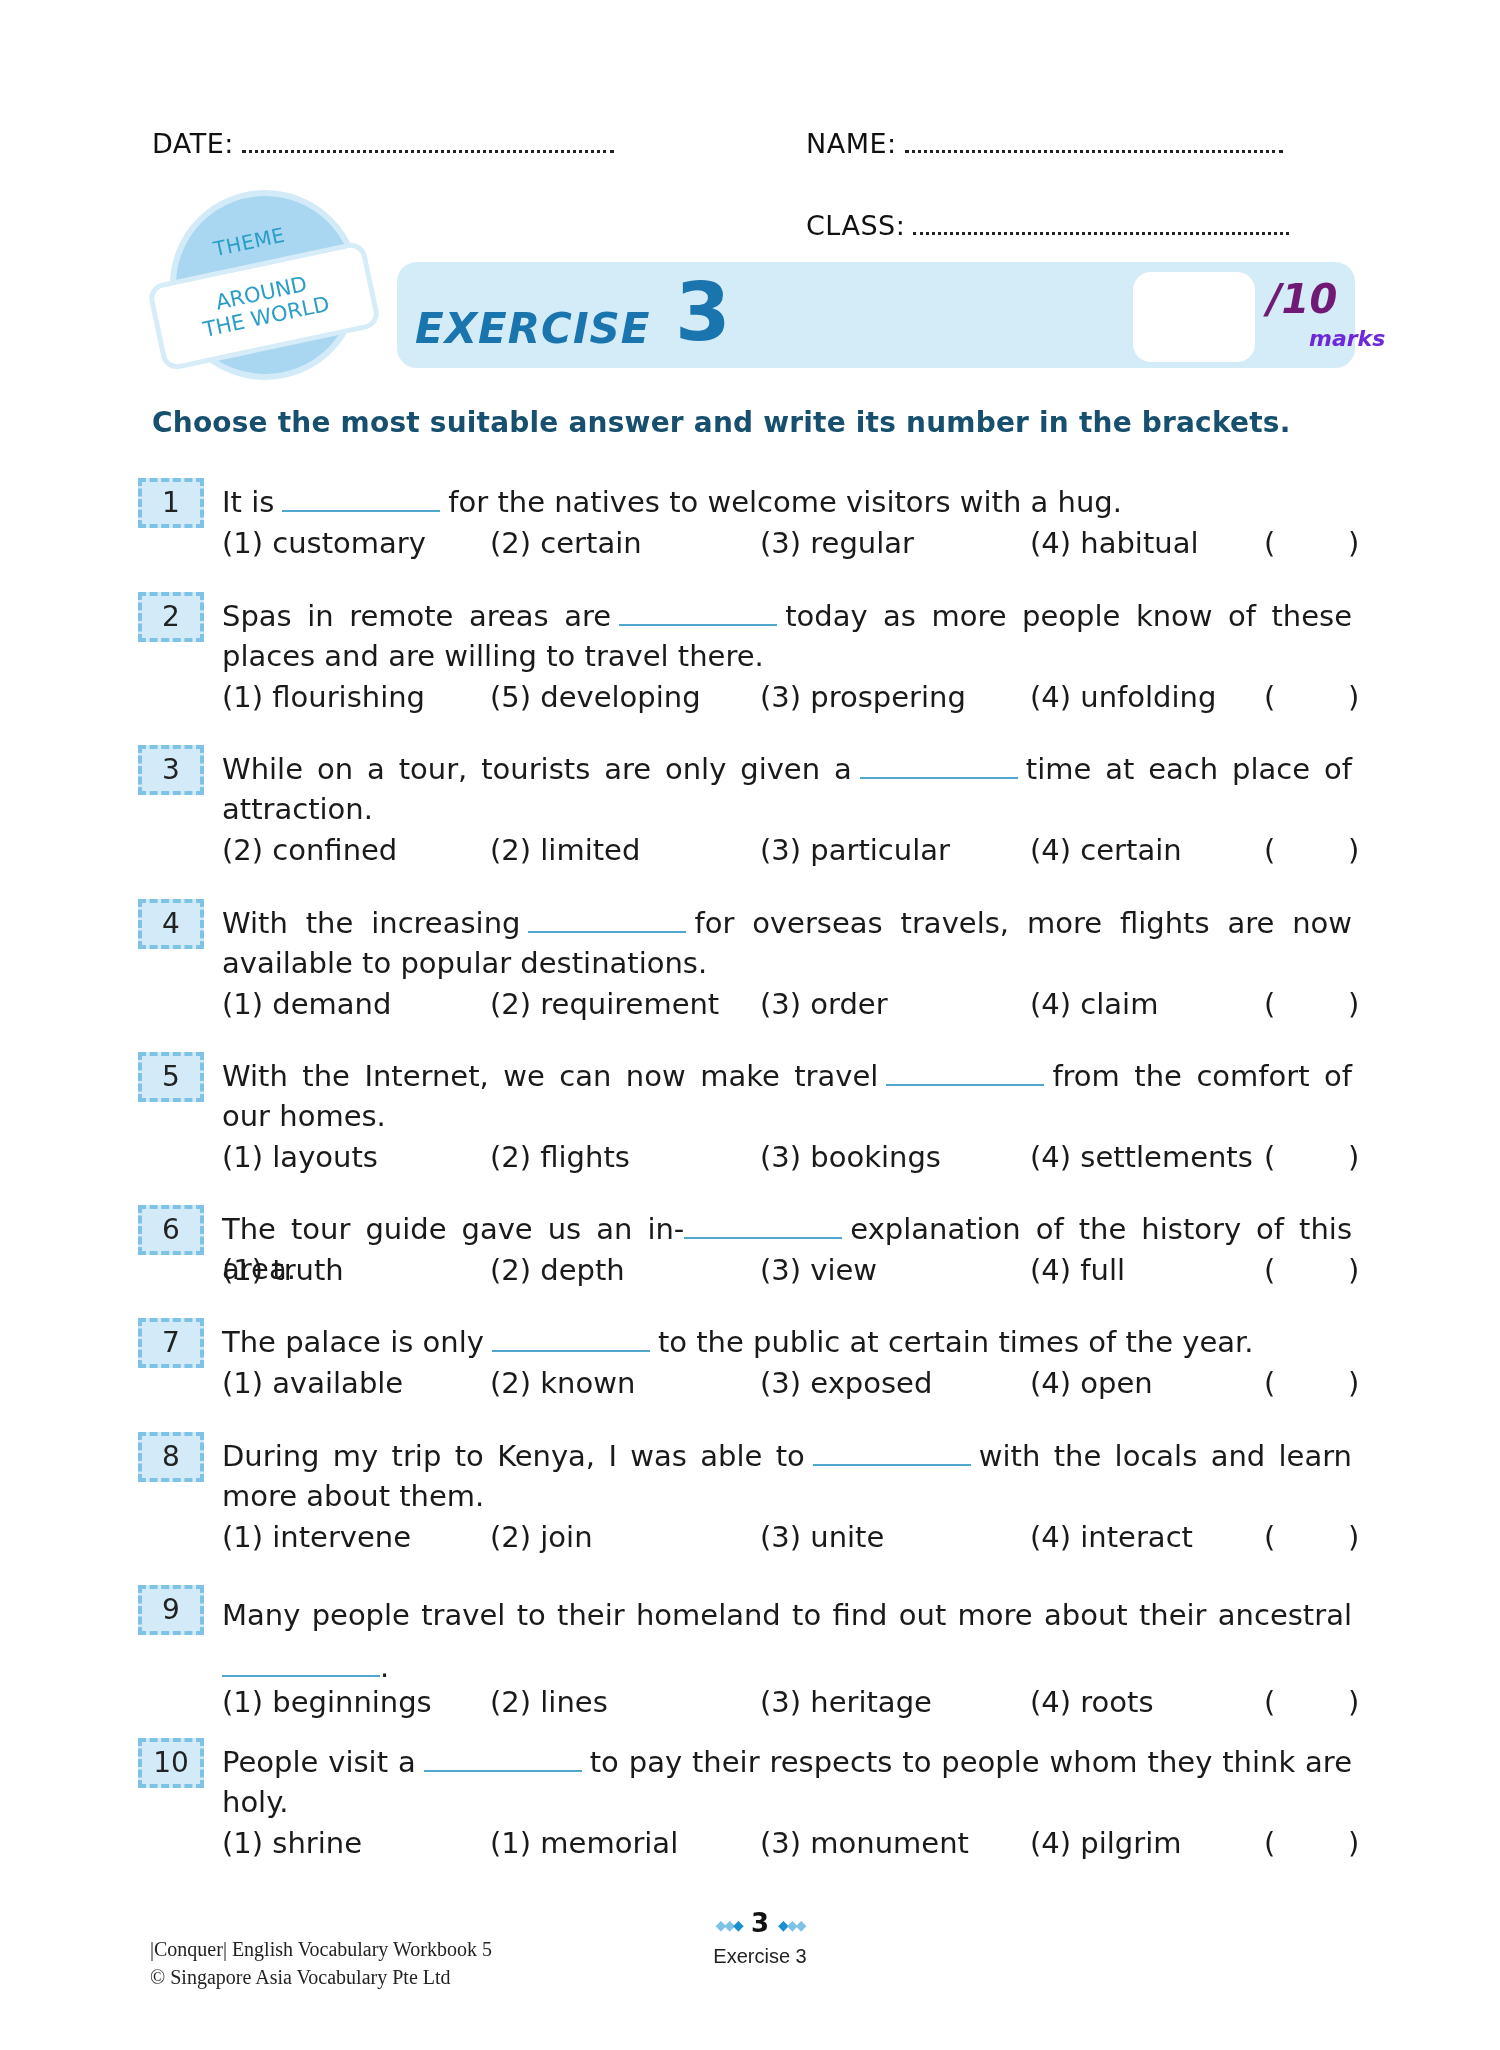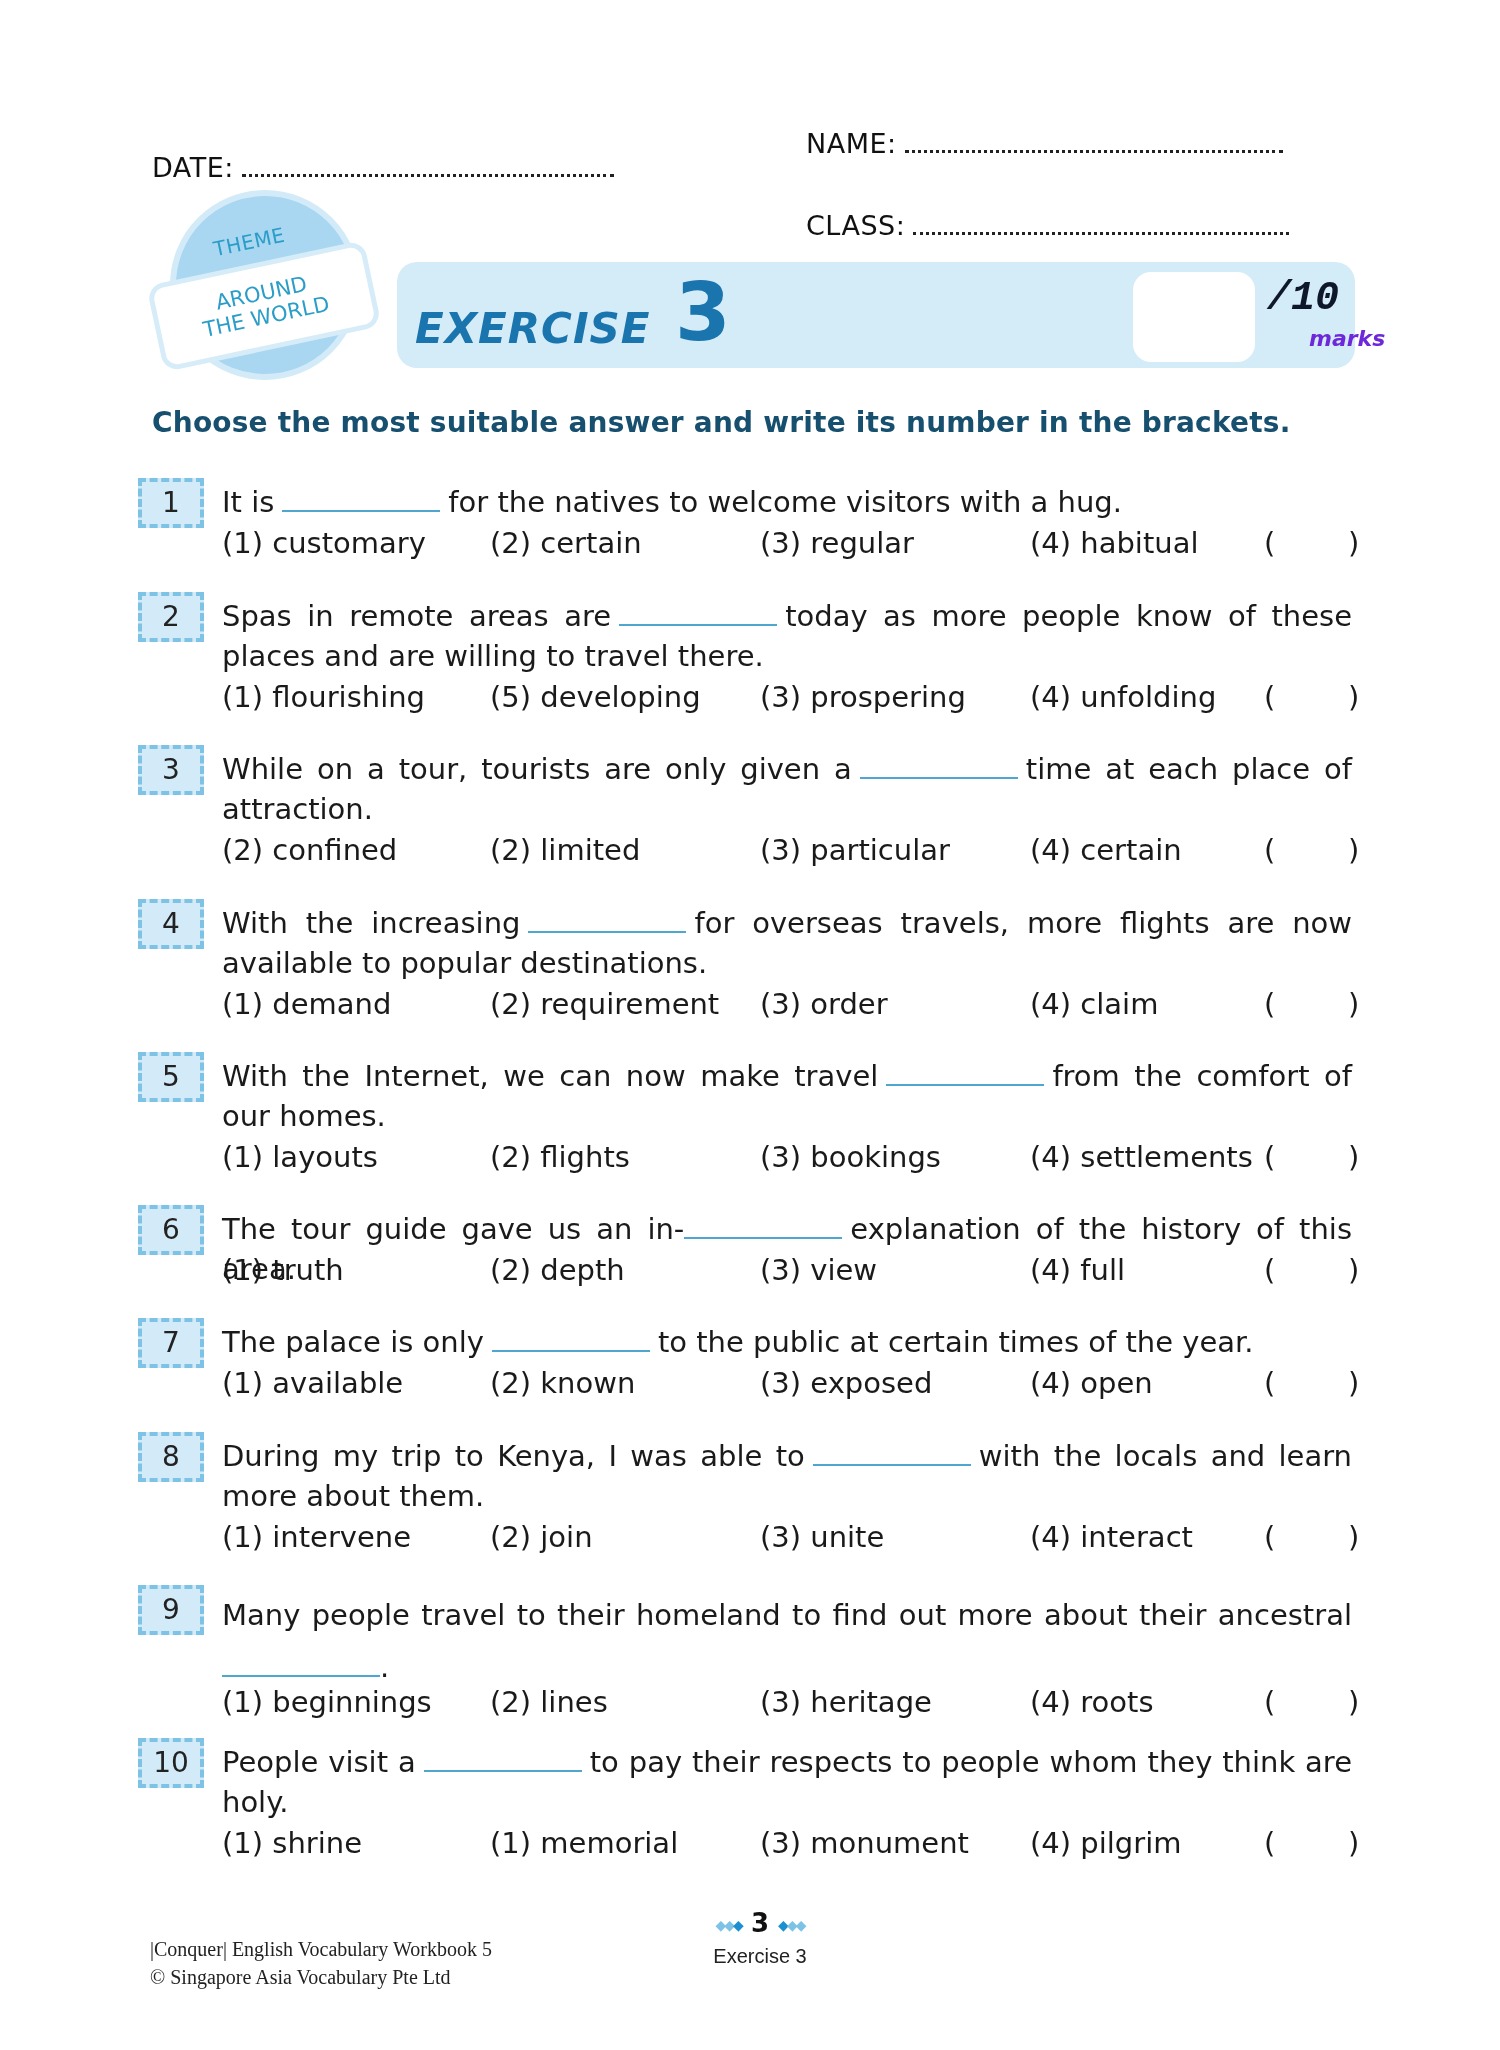--- a/index.html
+++ b/index.html
@@ -18,21 +18,21 @@
                   border:5px solid #d6ecf8; border-radius:16px; transform:rotate(-12deg); box-sizing:border-box; }
   .badge .label span { display:block; text-align:center; font-size:21px; color:#2a9dc8; line-height:24px; }
   .badge .label .l1 { margin-top:14px; }
 
   
   .bar { left:397px; top:262px; width:958px; height:106px; background:#d4ebf8; border-radius:20px; }
   .bar .ex { position:absolute; left:18px; top:42px; font-size:42px; font-weight:bold; font-style:italic;
              color:#1a74ad; letter-spacing:1px; }
   .bar .num { position:absolute; left:278px; top:4px; font-size:80px; font-weight:bold; color:#1a74ad; }
   .bar .markbox { position:absolute; left:736px; top:10px; width:122px; height:90px; background:#fff; border-radius:18px; }
-  .bar .outof { position:absolute; left:870px; top:14px; font-size:40px; font-weight:bold; font-style:italic; color:#0f172a;font-family:Liberation Mono, monospace; }
+  .bar .outof { position:absolute; left:870px; top:14px; font-size:40px; font-weight:bold; font-style:italic; color:#701a75; }
   .bar .marks { position:absolute; left:866px; top:64px; font-size:22px; font-weight:bold; font-style:italic; color:#6d28d9;margin-left:46px; }
 
   .instr { left:152px; top:406px; font-size:28px; font-weight:bold; color:#174f6e; white-space:nowrap; letter-spacing:0.2px; }
 
   
   .q { position:absolute; left:138px; width:1222px; }
   .qnum { position:absolute; left:0; top:0; width:66px; height:50px; background:#d3ebf8;
           border:4px dashed #7ec3e6; box-sizing:border-box; font-size:28px; color:#222;
           text-align:center; line-height:42px; }
   .qtext { position:absolute; left:84px; top:4px; width:1130px; font-size:29px; line-height:40px;
@@ -46,21 +46,21 @@
 
   .footer-l { left:150px; top:1935px; font-family:"Liberation Serif", serif; font-size:20px; line-height:28px; color:#222; }
   .pgdeco { left:700px; top:1908px; width:120px; text-align:center; font-size:26px; font-weight:bold; color:#111; }
   .pgdeco .d { font-size:14px; color:#7ec3e6; letter-spacing:-2px; vertical-align:middle; }
   .pgdeco .d2 { color:#1b8fd0; }
   .pgsub { left:700px; top:1945px; width:120px; text-align:center; font-family:"Liberation Sans", sans-serif; font-size:20px; color:#222; }
 </style>
 </head>
 <body>
 
-<div class="abs field" style="left:152px; top:128px;margin-top:24px;">
+<div class="abs field" style="left:152px; top:128px;">
   <span>DATE:</span><span class="dots" style="width:372px;"></span>
 </div>
 <div class="abs field" style="left:806px; top:128px;">
   <span>NAME:</span><span class="dots" style="width:378px;"></span>
 </div>
 <div class="abs field" style="left:806px; top:210px;">
   <span>CLASS:</span><span class="dots" style="width:376px;"></span>
 </div>
 
 <div class="abs badge">

